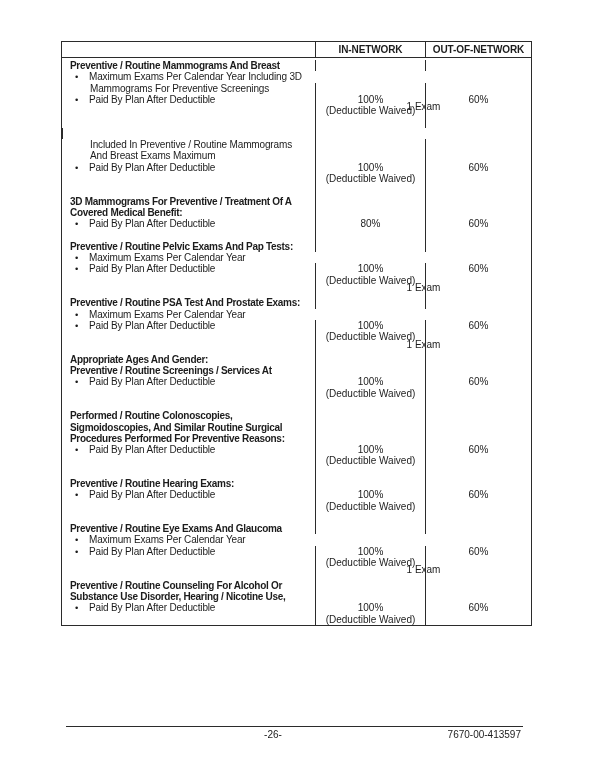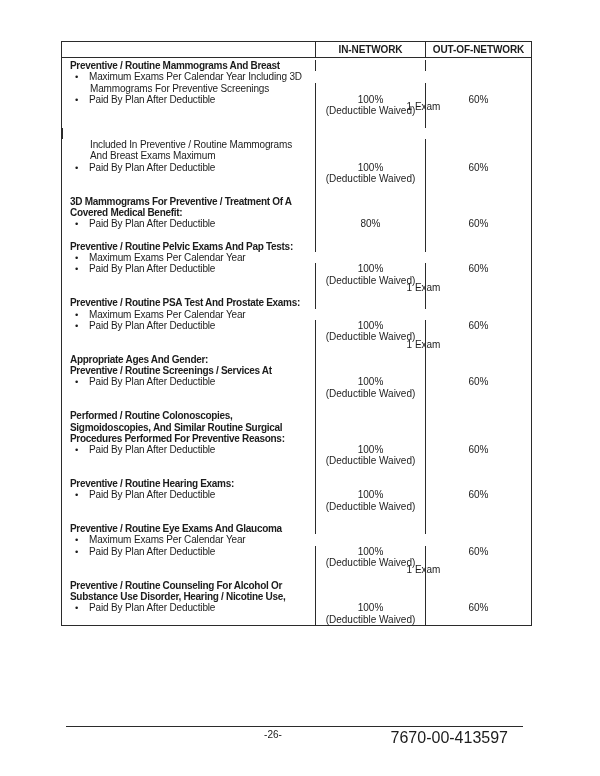--- a/index.html
+++ b/index.html
@@ -77,22 +77,22 @@
     position: absolute;
     left: 253px;
     top: 729px;
     width: 40px;
     text-align: center;
     font-size: 10px;
   }
   .doc-number {
     position: absolute;
     top: 729px;
-    right: 92px;
-    font-size: 16px;
+    right: 79px;
+    font-size: 10px;
     margin-left: 12px;
   }
 </style>
 </head>
 <body>
 
 <div class="page">
 
   <div class="benefits-table">
     <div class="thead">

